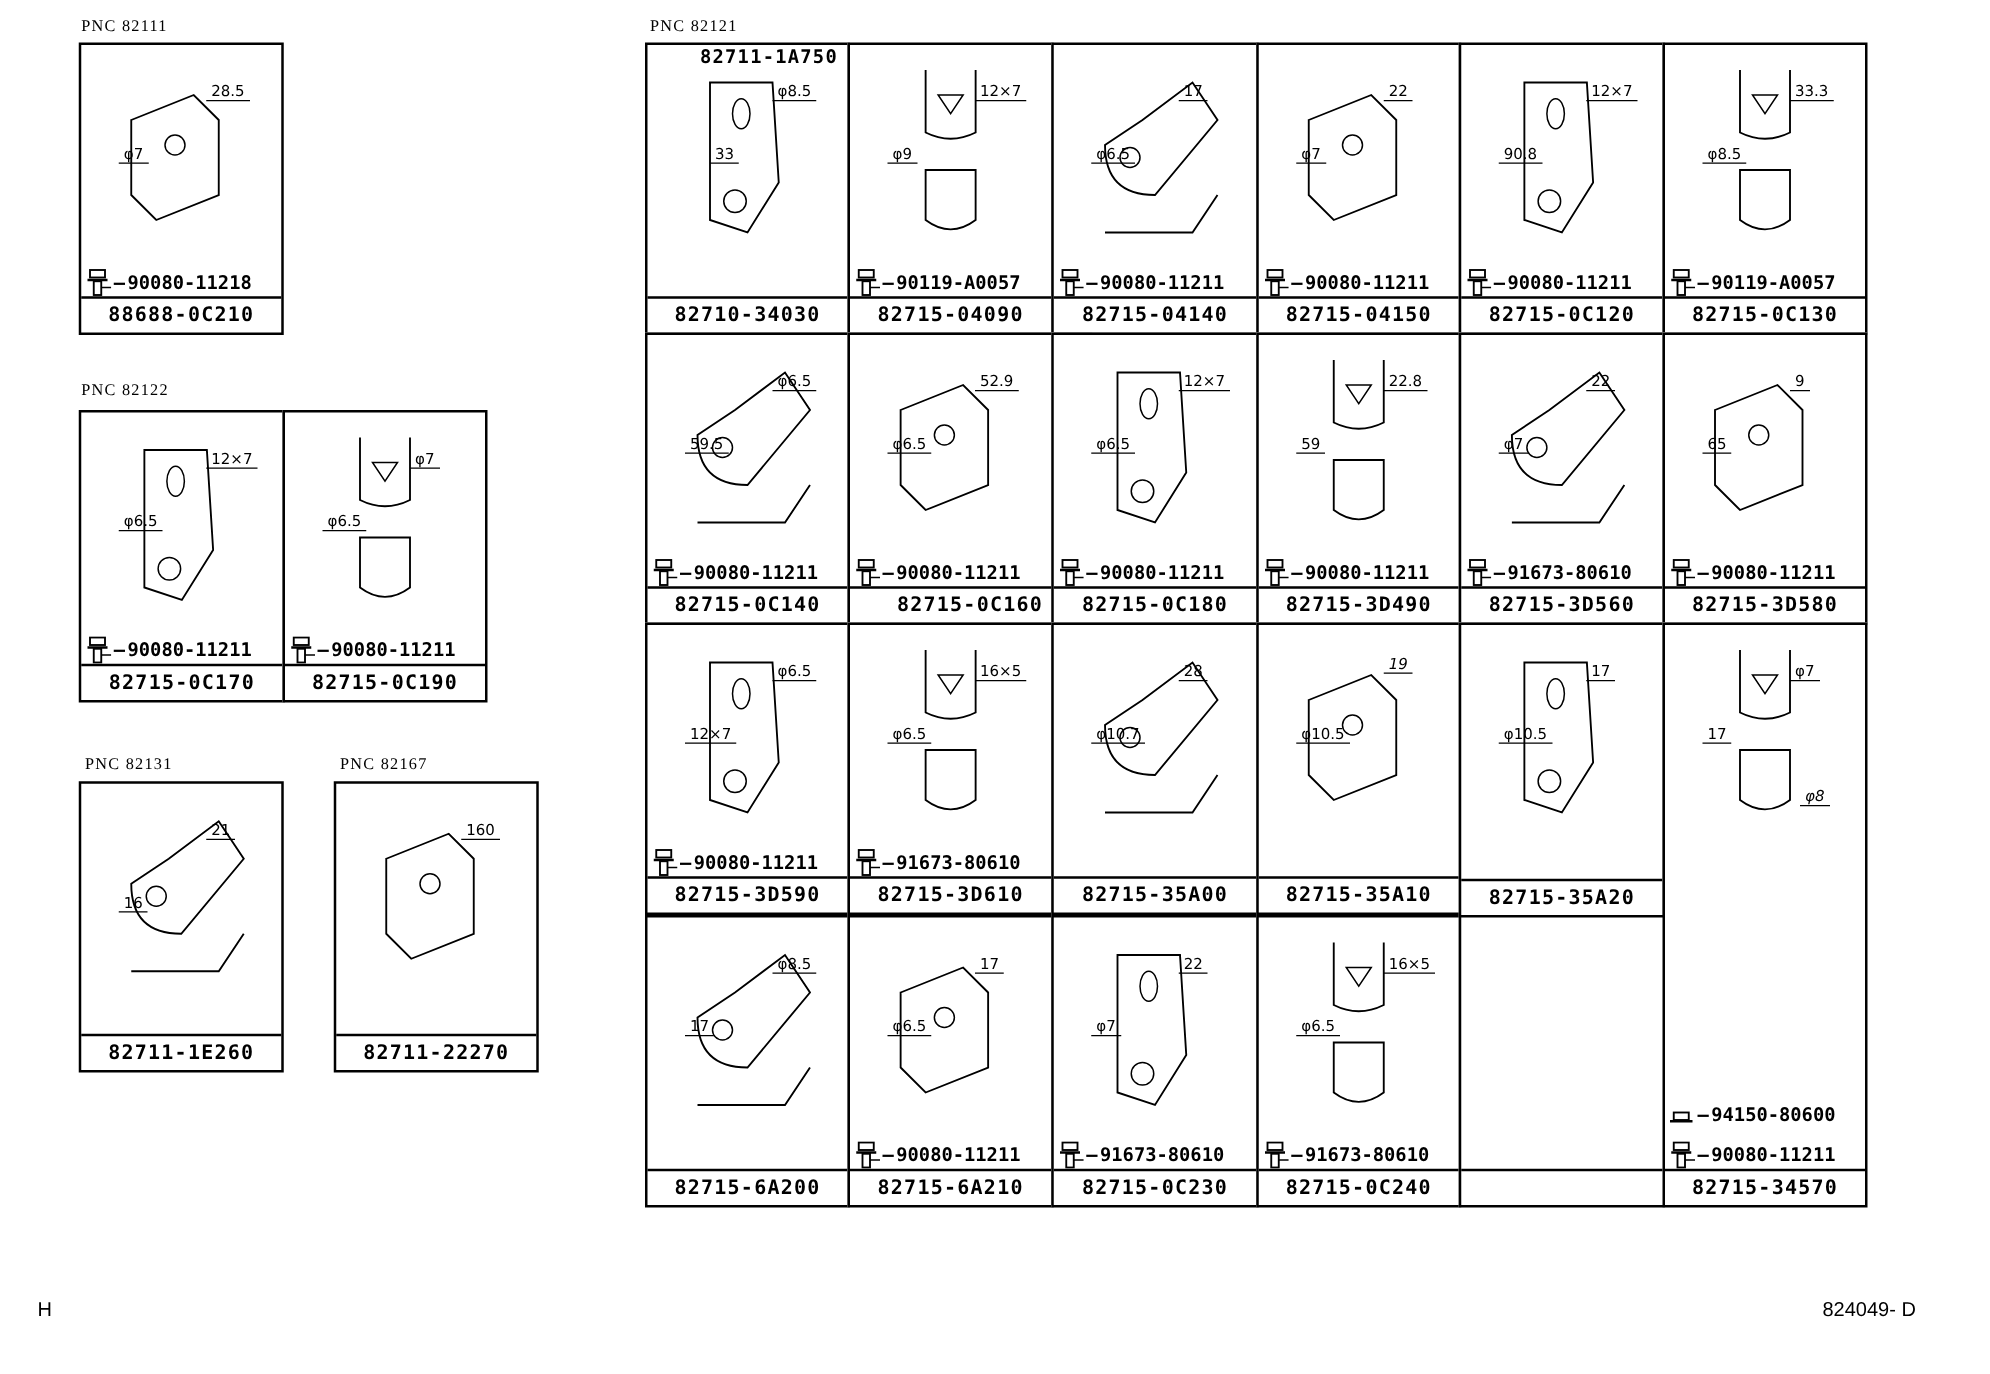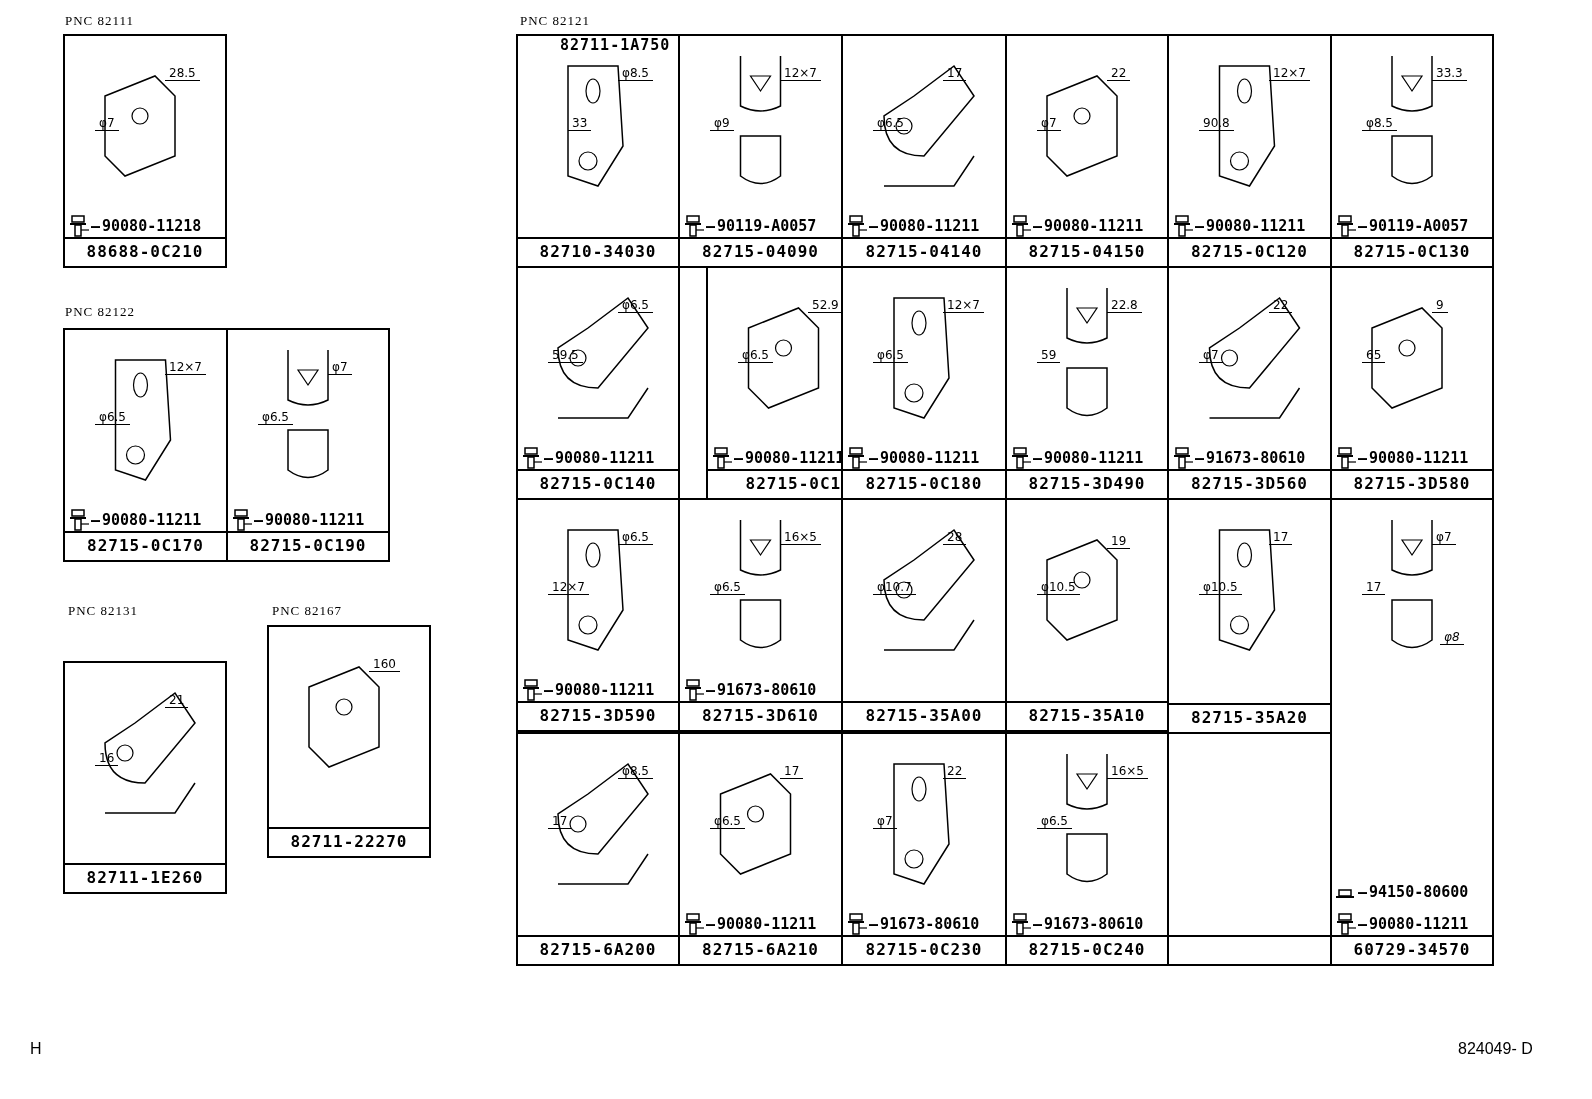--- a/index.html
+++ b/index.html
@@ -76,21 +76,21 @@
           <rect x="5" y="1" width="12" height="6" fill="none" stroke="#000" stroke-width="1.5"></rect>
           <line x1="3" y1="9" x2="19" y2="9" stroke="#000" stroke-width="2"></line>
           <rect x="8" y="10" width="6" height="11" fill="none" stroke="#000" stroke-width="1.5"></rect>
           <line x1="14" y1="15" x2="22" y2="15" stroke="#000" stroke-width="1.2"></line>
         </svg>
         <span style="margin-right:2px">—</span>
         <span>90080-11211</span>
       </div>
       <div class="pn">82715-0C190</div>
     </div>
-    <div class="cell" style="left: 63px; top: 625px; width: 164px; height: 233px; margin-top: 36px;">
+    <div class="cell" style="left: 63px; top: 625px; width: 164px; height: 233px;">
       <svg class="art" width="164" height="163" viewBox="0 0 164 163">
         <path d="M40 80 Q40 120 80 120 L130 60 L110 30 L70 60 Z" fill="none" stroke="#000" stroke-width="1.5"></path>
         <circle cx="60" cy="90" r="8" fill="none" stroke="#000" stroke-width="1.2"></circle>
         <path d="M40 150 L110 150 L130 120" fill="none" stroke="#000" stroke-width="1.5"></path>
       </svg>
       <div class="dim" style="left: 100px; top: 30px; border-bottom: 1px solid rgb(0, 0, 0); padding: 0px 4px;">21</div>
       <div class="dim" style="left: 30px; top: 88px; border-bottom: 1px solid rgb(0, 0, 0); padding: 0px 4px;">16</div>
       <div class="pn">82711-1E260</div>
     </div>
     <div class="cell" style="left: 267px; top: 625px; width: 164px; height: 233px;">
@@ -223,21 +223,21 @@
           <rect x="5" y="1" width="12" height="6" fill="none" stroke="#000" stroke-width="1.5"></rect>
           <line x1="3" y1="9" x2="19" y2="9" stroke="#000" stroke-width="2"></line>
           <rect x="8" y="10" width="6" height="11" fill="none" stroke="#000" stroke-width="1.5"></rect>
           <line x1="14" y1="15" x2="22" y2="15" stroke="#000" stroke-width="1.2"></line>
         </svg>
         <span style="margin-right:2px">—</span>
         <span>90080-11211</span>
       </div>
       <div class="pn">82715-0C140</div>
     </div>
-    <div class="cell" style="left: 706px; top: 266px; width: 196px; height: 234px;">
+    <div class="cell" style="left: 678px; top: 266px; width: 196px; height: 234px;">
       <svg class="art" width="165" height="164" viewBox="0 0 164 164">
         <path d="M40 60 L90 40 L110 60 L110 120 L60 140 L40 120 Z" fill="none" stroke="#000" stroke-width="1.5"></path>
         <circle cx="75" cy="80" r="8" fill="none" stroke="#000" stroke-width="1.2"></circle>
       </svg>
       <div class="dim" style="left: 100px; top: 30px; border-bottom: 1px solid rgb(0, 0, 0); padding: 0px 4px;">52.9</div>
       <div class="dim" style="left: 30px; top: 80px; border-bottom: 1px solid rgb(0, 0, 0); padding: 0px 4px;">φ6.5</div>
       <div class="bolt" style="left: 2px; bottom: 29px;">
         <svg class="bi" viewBox="0 0 22 22">
           <rect x="5" y="1" width="12" height="6" fill="none" stroke="#000" stroke-width="1.5"></rect>
           <line x1="3" y1="9" x2="19" y2="9" stroke="#000" stroke-width="2"></line>
@@ -376,21 +376,21 @@
       </svg>
       <div class="dim" style="left: 100px; top: 30px; border-bottom: 1px solid rgb(0, 0, 0); padding: 0px 4px;">28</div>
       <div class="dim" style="left: 30px; top: 80px; border-bottom: 1px solid rgb(0, 0, 0); padding: 0px 4px;">φ10.7</div>
       <div class="pn">82715-35A00</div>
     </div>
     <div class="cell" style="left: 1005px; top: 498px; width: 164px; height: 234px;">
       <svg class="art" width="164" height="164" viewBox="0 0 164 164">
         <path d="M40 60 L90 40 L110 60 L110 120 L60 140 L40 120 Z" fill="none" stroke="#000" stroke-width="1.5"></path>
         <circle cx="75" cy="80" r="8" fill="none" stroke="#000" stroke-width="1.2"></circle>
       </svg>
-      <div class="dim" style="left: 100px; top: 34px; border-bottom: 1px solid rgb(0, 0, 0); padding: 0px 4px;">19</div>
+      <div class="dim" style="left: 100px; top: 24px; border-bottom: 1px solid rgb(0, 0, 0); padding: 0px 4px; font-style: italic;">19</div>
       <div class="dim" style="left: 30px; top: 80px; border-bottom: 1px solid rgb(0, 0, 0); padding: 0px 4px;">φ10.5</div>
       <div class="pn">82715-35A10</div>
     </div>
     <div class="cell" style="left: 1167px; top: 498px; width: 165px; height: 236px;">
       <svg class="art" width="165" height="166" viewBox="0 0 164 166">
         <path d="M50 30 L100 30 L105 110 L80 150 L50 140 Z" fill="none" stroke="#000" stroke-width="1.5"></path>
         <ellipse cx="75" cy="55" rx="7" ry="12" fill="none" stroke="#000" stroke-width="1.2"></ellipse>
         <circle cx="70" cy="125" r="9" fill="none" stroke="#000" stroke-width="1.2"></circle>
       </svg>
       <div class="dim" style="left: 100px; top: 30px; border-bottom: 1px solid rgb(0, 0, 0); padding: 0px 4px;">17</div>
@@ -417,21 +417,21 @@
       <div class="bolt" style="left: 2px; bottom: 29px;">
         <svg class="bi" viewBox="0 0 22 22">
           <rect x="5" y="1" width="12" height="6" fill="none" stroke="#000" stroke-width="1.5"></rect>
           <line x1="3" y1="9" x2="19" y2="9" stroke="#000" stroke-width="2"></line>
           <rect x="8" y="10" width="6" height="11" fill="none" stroke="#000" stroke-width="1.5"></rect>
           <line x1="14" y1="15" x2="22" y2="15" stroke="#000" stroke-width="1.2"></line>
         </svg>
         <span style="margin-right:2px">—</span>
         <span>90080-11211</span>
       </div>
-      <div class="pn">60729-34570</div>
+      <div class="pn">82715-34570</div>
     </div>
     <div class="cell" style="left: 516px; top: 732px; width: 164px; height: 234px;">
       <svg class="art" width="164" height="164" viewBox="0 0 164 164">
         <path d="M40 80 Q40 120 80 120 L130 60 L110 30 L70 60 Z" fill="none" stroke="#000" stroke-width="1.5"></path>
         <circle cx="60" cy="90" r="8" fill="none" stroke="#000" stroke-width="1.2"></circle>
         <path d="M40 150 L110 150 L130 120" fill="none" stroke="#000" stroke-width="1.5"></path>
       </svg>
       <div class="dim" style="left: 100px; top: 30px; border-bottom: 1px solid rgb(0, 0, 0); padding: 0px 4px;">φ8.5</div>
       <div class="dim" style="left: 30px; top: 80px; border-bottom: 1px solid rgb(0, 0, 0); padding: 0px 4px;">17</div>
       <div class="pn">82715-6A200</div>

